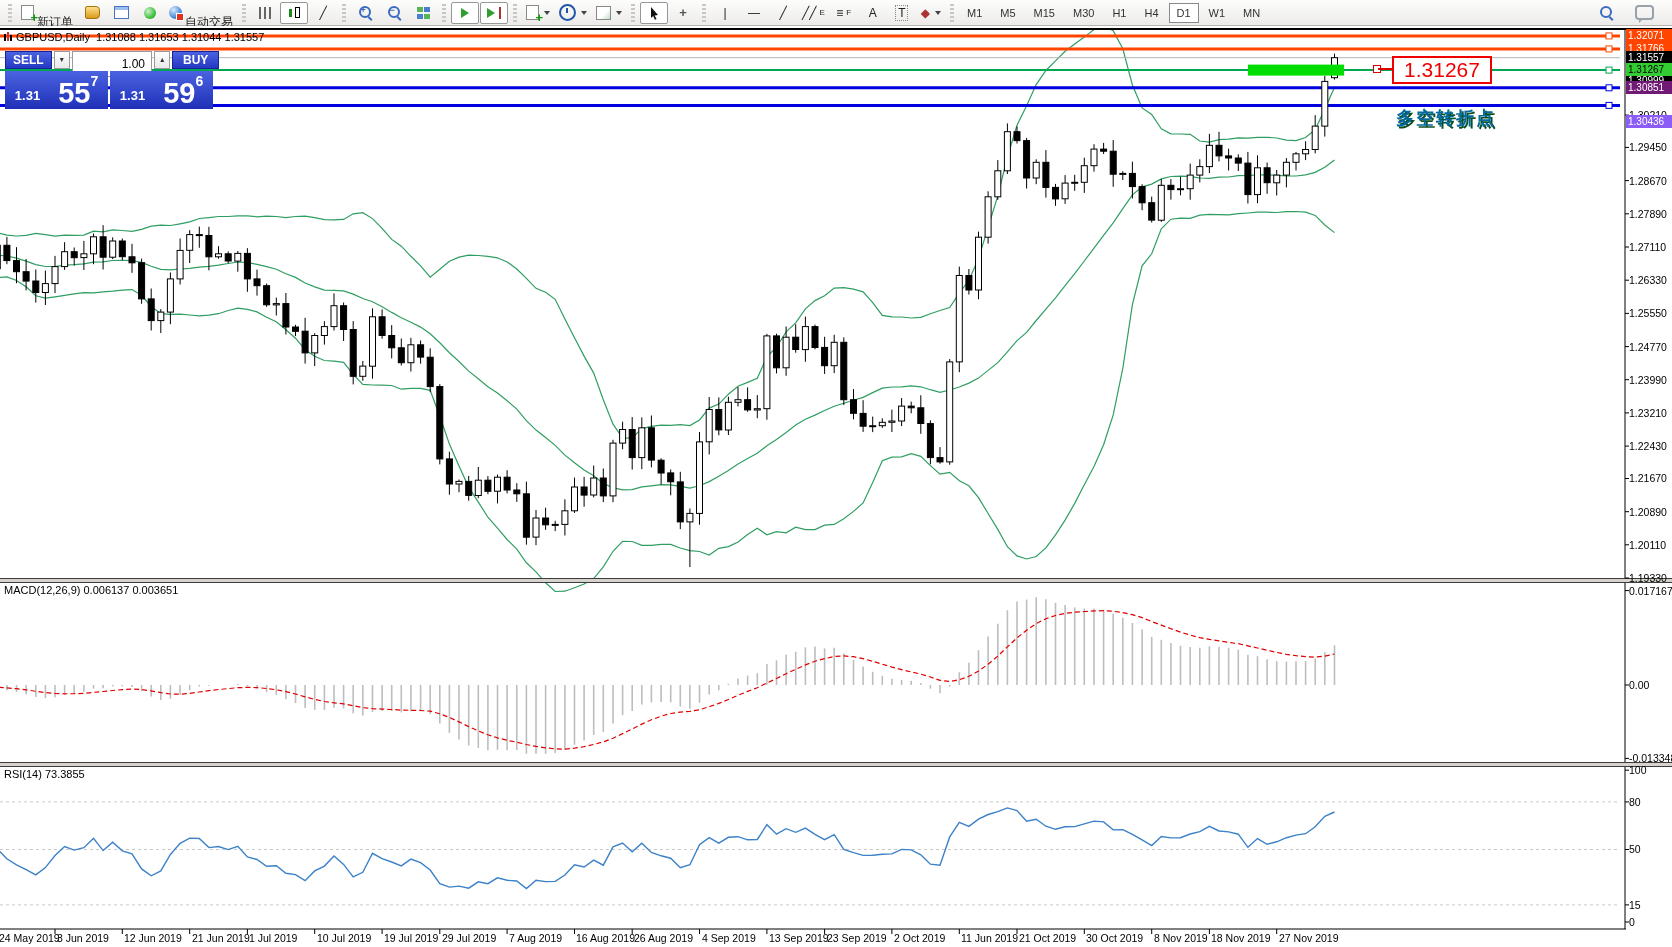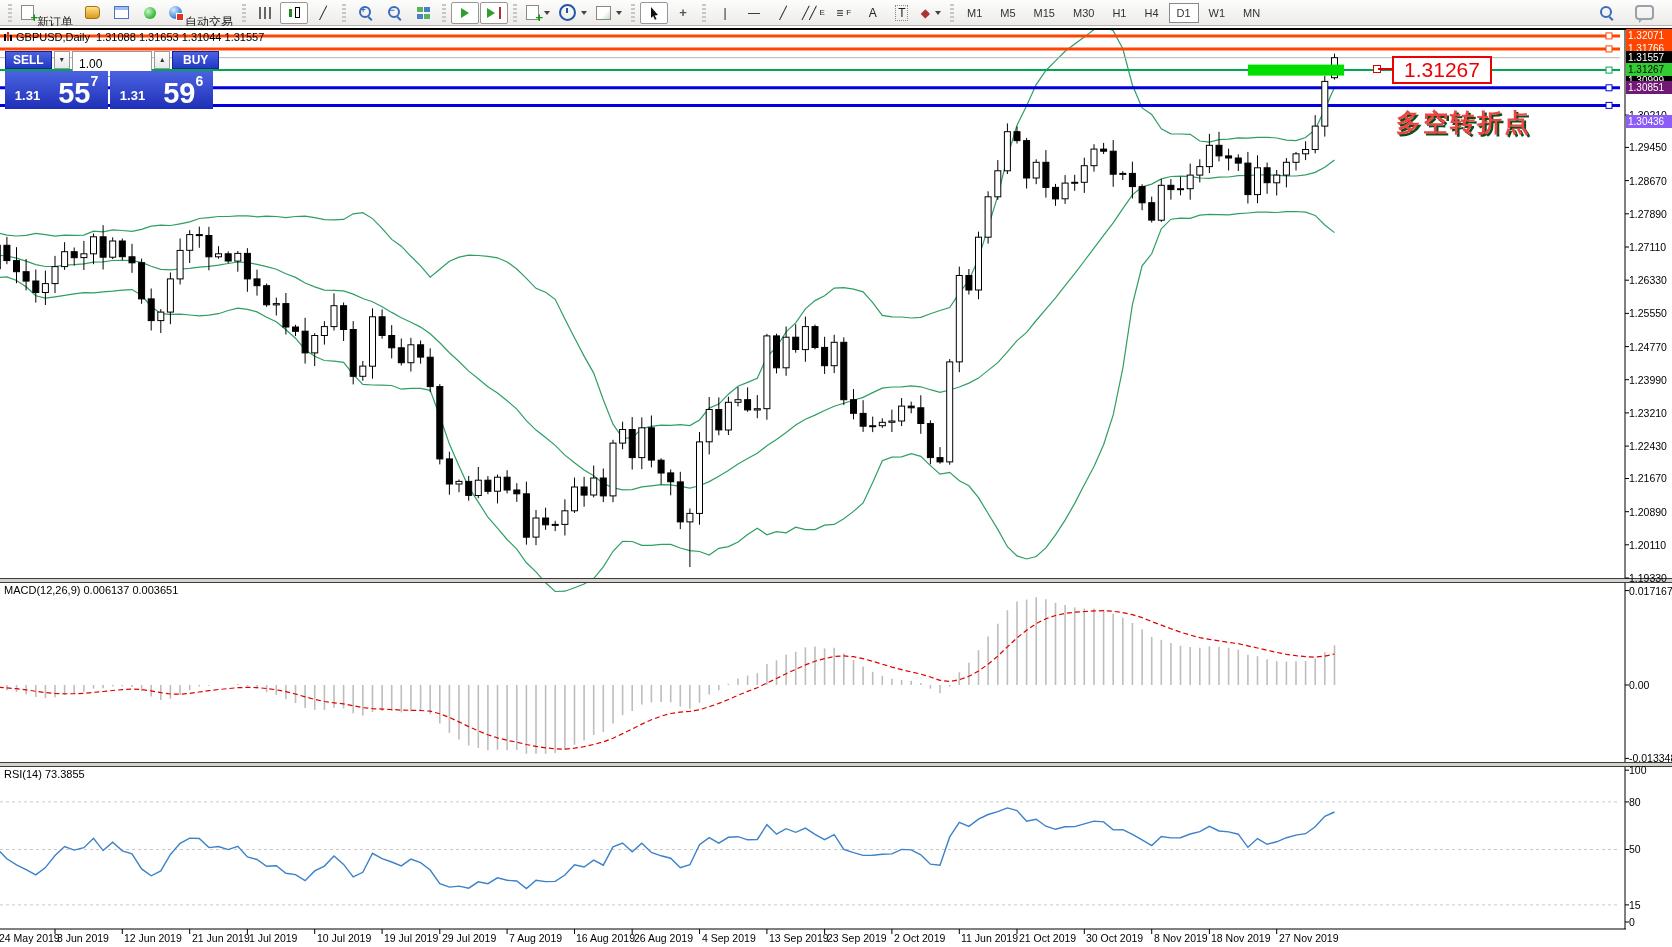--- a/index.html
+++ b/index.html
@@ -61,33 +61,33 @@
   .price-tick-label,.ind-tick-label{position:absolute;left:1629px;font-size:10.5px;color:#000;}
   .dlabel{position:absolute;top:906px;font-size:10.5px;color:#000;white-space:nowrap;}
   .tag{position:absolute;left:1626px;width:45px;height:13px;line-height:13px;font-size:10px;padding-left:2px;overflow:hidden;}
   
   .trade-panel{position:absolute;left:5px;top:25px;width:214px;}
   .tp-row{display:flex;gap:2px;height:18px;margin-bottom:2px;}
   .tp-sell,.tp-buy{border:1px solid #16249a;background:linear-gradient(#4a63e0,#2437c4);color:#fff;
     font-size:12px;font-weight:bold;width:49px;height:18px;line-height:16px;text-align:center;padding:0;}
   .tp-step{width:17px;height:18px;border:1px solid #9a9a9a;background:linear-gradient(#fff,#e8e8e8);
     font-size:8px;color:#333;text-align:center;line-height:16px;padding:0;}
-  .tp-vol{width:66px;height:16px;border:1px solid #9a9a9a;font-size:12px;text-align:left;padding:4px 6px;}
+  .tp-vol{width:66px;height:16px;border:1px solid #9a9a9a;font-size:12px;text-align:right;padding:4px 6px;}
   .tp-prices{display:flex;gap:2px;}
   .tp-price{width:103px;height:38px;background:linear-gradient(#4a63e0,#1f30b8);color:#fff;
     display:flex;align-items:flex-end;justify-content:center;padding-bottom:3px;box-sizing:border-box;}
   .tp-small{font-size:13px;font-weight:bold;margin:0 1px 3px 0;}
   .tp-big{font-size:29px;font-weight:bold;line-height:26px;margin-left:17px;}
   .tp-sup{font-size:14px;font-weight:bold;align-self:flex-start;margin-top:2px;}
   
   .price-callout{position:absolute;left:1392px;top:30px;width:96px;height:24px;background:#fff;
     border:2px solid #f00000;color:#ef0000;font-size:21px;line-height:24px;text-align:center;}
   .callout-dash{position:absolute;left:1378px;top:42px;width:14px;height:2px;background:#e00000;}
   .callout-square{position:absolute;left:1373px;top:39px;width:6px;height:6px;background:#fff;border:1px solid #e00000;}
-  .cn-note{position:absolute;left:1396px;top:80px;font-size:25px;font-weight:bold;color:#ef4444;
+  .cn-note{position:absolute;left:1396px;top:80px;font-size:18px;font-weight:bold;color:#0369a1;
     text-shadow:2px 2px 0 #0b4f1e;letter-spacing:2px;white-space:nowrap;}
 </style>
 </head>
 <body>
 
 <div class="toolbar">
   <span class="grip"></span>
   <span class="tbtn">
     <span class="ic i-doc plus"></span>
     <span class="lbl">新订单</span>

